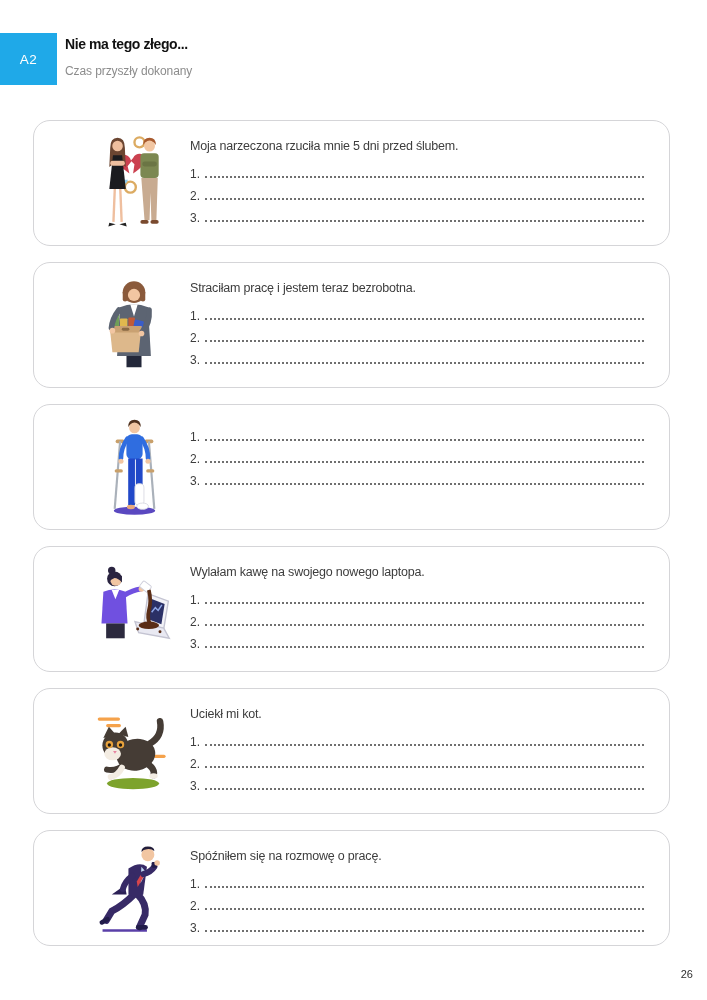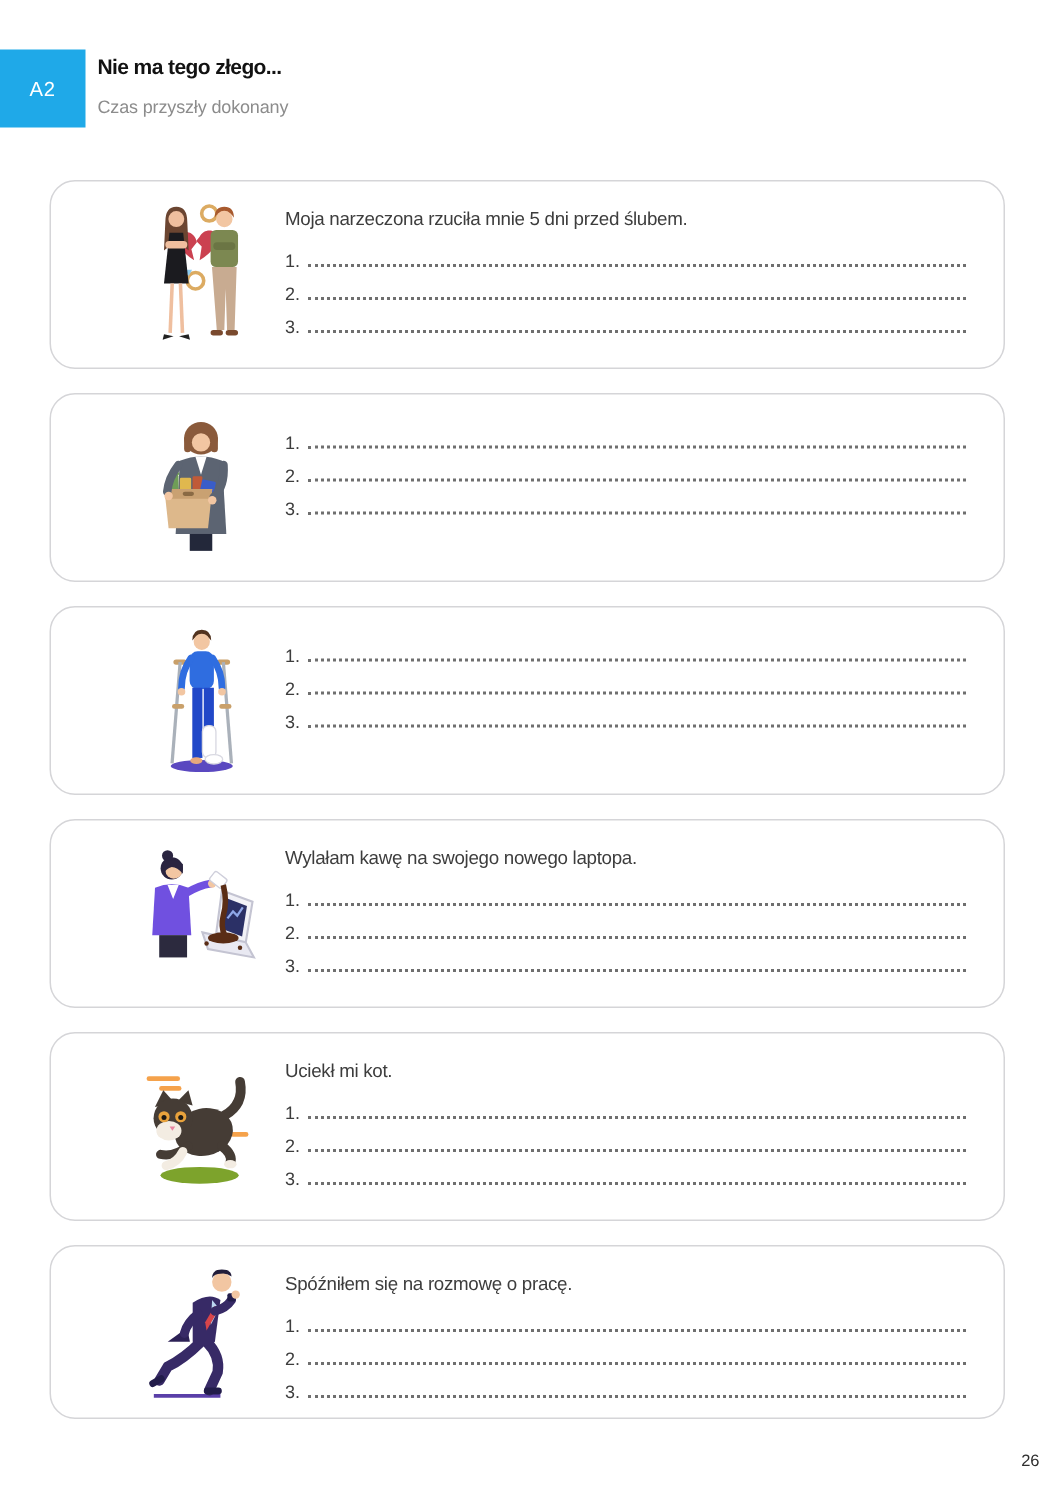--- a/index.html
+++ b/index.html
@@ -139,20 +139,21 @@
           <path d="M7,50 L41,50 L38,78 L10,78 Z" fill="#ddb88b"></path>
           <path d="M7,50 L41,50 L40.2,57 L7.8,57 Z" fill="#c9a172"></path>
           <rect x="20" y="52" width="8" height="3" rx="1.5" fill="#8a6a44"></rect>
           <path d="M17,33 Q10,42 9,52" stroke="#5c6472" stroke-width="6" fill="none" stroke-linecap="round"></path>
           <path d="M49,33 Q50,48 42,56" stroke="#5c6472" stroke-width="6" fill="none" stroke-linecap="round"></path>
           <circle cx="10" cy="55" r="3" fill="#f2c6a2"></circle>
           <circle cx="41" cy="58" r="3" fill="#f2c6a2"></circle>
         </svg>
       </div>
       <div class="card-content">
+        <p class="sentence">Straciłam pracę i jestem teraz bezrobotna.</p>
         <div class="answer-row">
           <span class="answer-number">1.</span>
           <div class="answer-line"></div>
         </div>
         <div class="answer-row">
           <span class="answer-number">2.</span>
           <div class="answer-line"></div>
         </div>
         <div class="answer-row">
           <span class="answer-number">3.</span>

